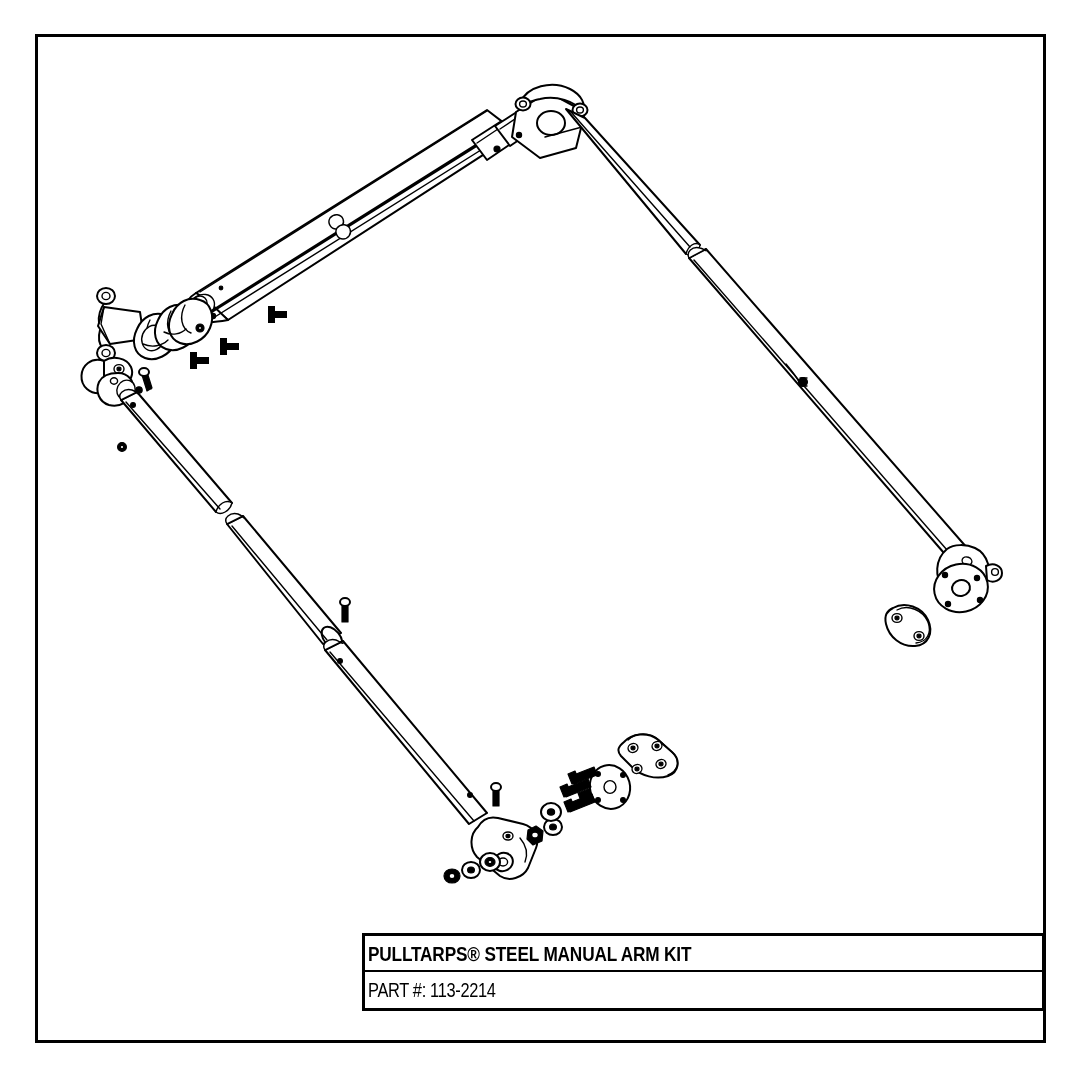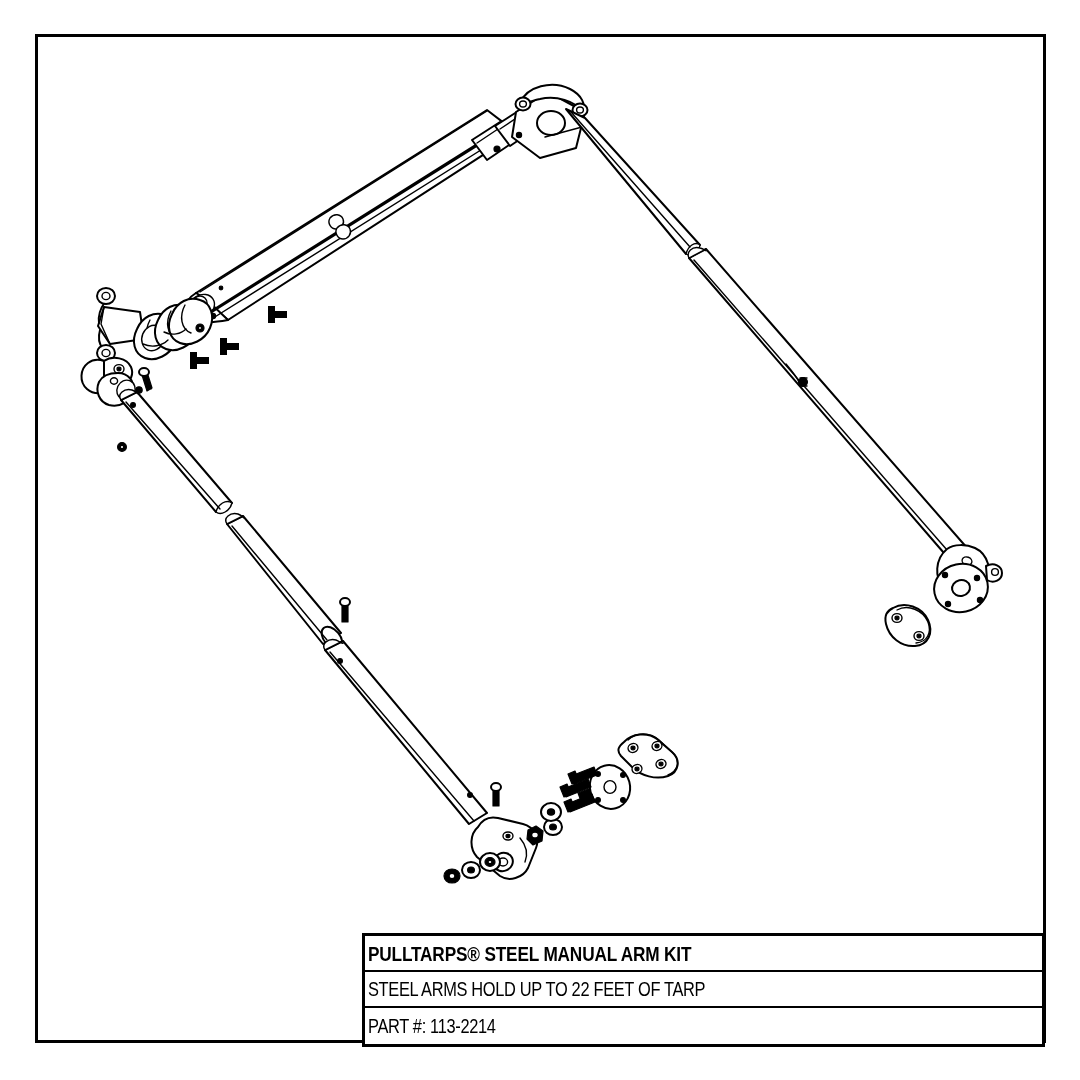--- a/index.html
+++ b/index.html
@@ -347,20 +347,17 @@
       <ellipse class="fk" cx="661" cy="764" rx="2" ry="1.8"></ellipse>
     </g>
 
   </svg>
 
   <div id="title-block">
     <div class="tb-row tb-title">
       <span class="tb-text">PULLTARPS® STEEL MANUAL ARM KIT</span>
     </div>
     <div class="tb-row">
-      <span class="tb-text">STEEL ARMS HOLD UP TO 22 FEET OF TARP</span>
-    </div>
-    <div class="tb-row">
       <span class="tb-text">PART #: 113-2214</span>
     </div>
   </div>
 
 </div>
 
 </body></html>

